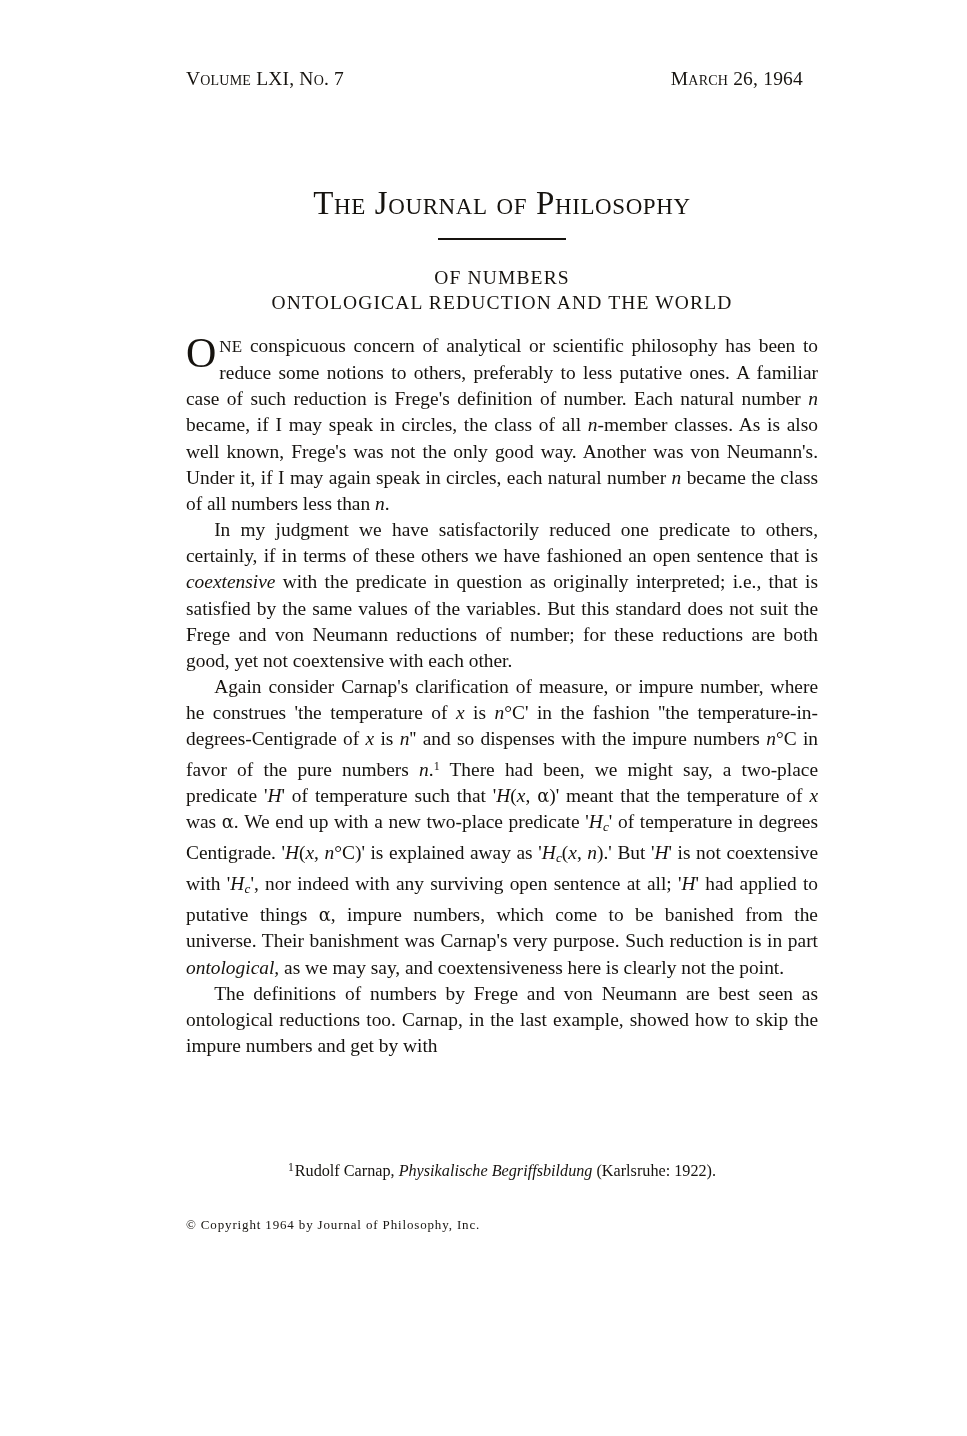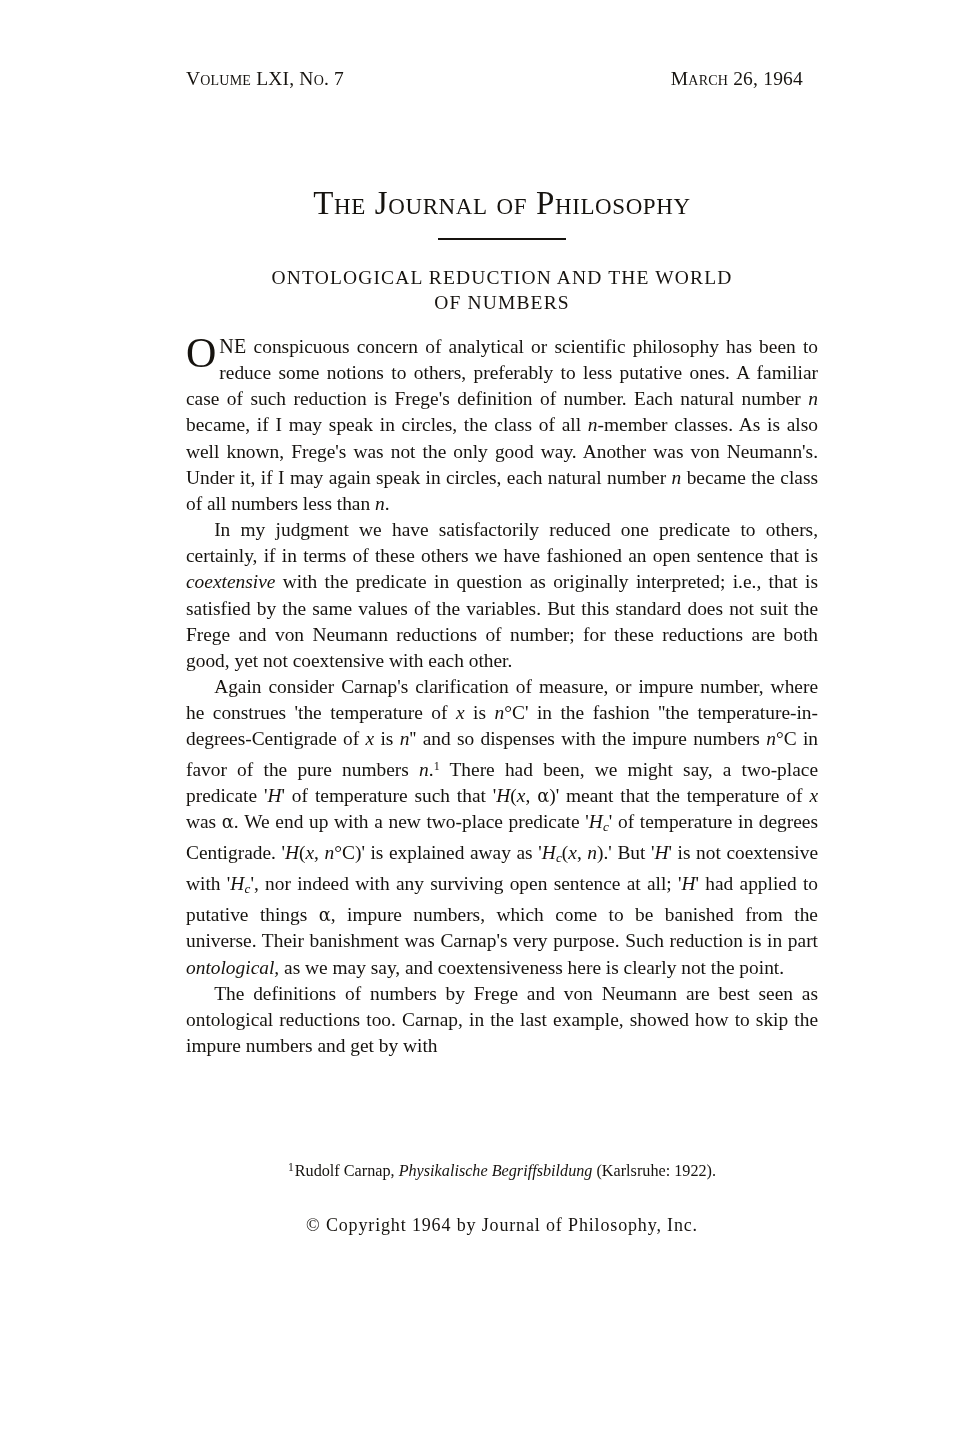--- a/index.html
+++ b/index.html
@@ -98,21 +98,21 @@
   }
   .body p.first { text-indent: 0; }
 
   .dropcap {
     float: left;
     font-size: 42px;
     line-height: 33px;
     padding: 2px 3px 0 0;
     margin-top: 2px;
   }
-  .lead-caps { font-size: 20px; letter-spacing: 0.2px; font-family: Liberation Serif, serif; }
+  .lead-caps { font-size: 17px; letter-spacing: 0.2px; font-family: Liberation Serif, serif; }
 
   i, .it { font-style: italic; }
   .var { font-style: italic; }
   sub.c {
     font-style: italic;
     font-size: 0.68em;
     vertical-align: -0.22em;
     margin-left: 0.3px;
   }
   sup.fn {
@@ -146,44 +146,43 @@
     text-align: center;
     font-size: 19.4px;
     line-height: 24px;
   }
 
   .copyright {
     position: absolute;
     top: 1214px;
     left: 0;
     width: 632px;
-    text-align: center;
-    font-size: 18px;
+    font-size: 13px;
     letter-spacing: 0.85px;
     line-height: 22px;
     white-space: nowrap;
   }
 </style>
 </head>
 <body>
 
 <div class="page">
 
   <div class="running-head">
     <div class="smallcaps issue">Volume LXI, No. 7</div>
     <div class="smallcaps date">March 26, 1964</div>
   </div>
 
   <div class="masthead">The Journal of Philosophy</div>
 
   <div class="rule"></div>
 
   <div class="article-title">
+    <span class="ln">OF NUMBERS</span>
     <span class="ln">ONTOLOGICAL REDUCTION AND THE WORLD</span>
-    <span class="ln">OF NUMBERS</span>
   </div>
 
   <div class="body">
 
     <p class="first"><span class="dropcap">O</span><span class="lead-caps">NE</span><span> conspicuous concern of analytical or scientific philosophy has been to reduce some notions to others, preferably to less putative ones.  A familiar case of such reduction is Frege's definition of number.  Each natural number </span><span class="var">n</span><span> became, if I may speak in circles, the class of all </span><span class="var">n</span><span>-member classes.  As is also well known, Frege's was not the only good way.  Another was von Neumann's. Under it, if I may again speak in circles, each natural number </span><span class="var">n</span><span> became the class of all numbers less than </span><span class="var">n</span><span>.</span></p>
 
     <p><span>In my judgment we have satisfactorily reduced one predicate to others, certainly, if in terms of these others we have fashioned an open sentence that is </span><span class="it">coextensive</span><span> with the predicate in question as originally interpreted; i.e., that is satisfied by the same values of the variables.  But this standard does not suit the Frege and von Neumann reductions of number; for these reductions are both good, yet not coextensive with each other.</span></p>
 
     <p><span>Again consider Carnap's clarification of measure, or impure number, where he construes 'the temperature of </span><span class="var">x</span><span> is </span><span class="var">n</span><span>°C' in the fashion ''the temperature-in-degrees-Centigrade of </span><span class="var">x</span><span> is </span><span class="var">n</span><span>'' and so dispenses with the impure numbers </span><span class="var">n</span><span>°C in favor of the pure numbers </span><span class="var">n</span><span>.</span><sup class="fn">1</sup><span>  There had been, we might say, a two-place predicate '</span><span class="var">H</span><span>' of temperature such that '</span><span class="var">H</span><span>(</span><span class="var">x</span><span>, </span><span class="greek">α</span><span>)' meant that the temperature of </span><span class="var">x</span><span> was </span><span class="greek">α</span><span>.  We end up with a new two-place predicate '</span><span class="var">H</span><sub class="c">c</sub><span>' of temperature in degrees Centigrade.  '</span><span class="var">H</span><span>(</span><span class="var">x</span><span>, </span><span class="var">n</span><span>°C)' is explained away as '</span><span class="var">H</span><sub class="c">c</sub><span>(</span><span class="var">x</span><span>, </span><span class="var">n</span><span>).'  But '</span><span class="var">H</span><span>' is not coextensive with '</span><span class="var">H</span><sub class="c">c</sub><span>', nor indeed with any surviving open sentence at all; '</span><span class="var">H</span><span>' had applied to putative things </span><span class="greek">α</span><span>, impure numbers, which come to be banished from the universe.  Their banishment was Carnap's very purpose.  Such reduction is in part </span><span class="it">ontological,</span><span> as we may say, and coextensiveness here is clearly not the point.</span></p>
 

